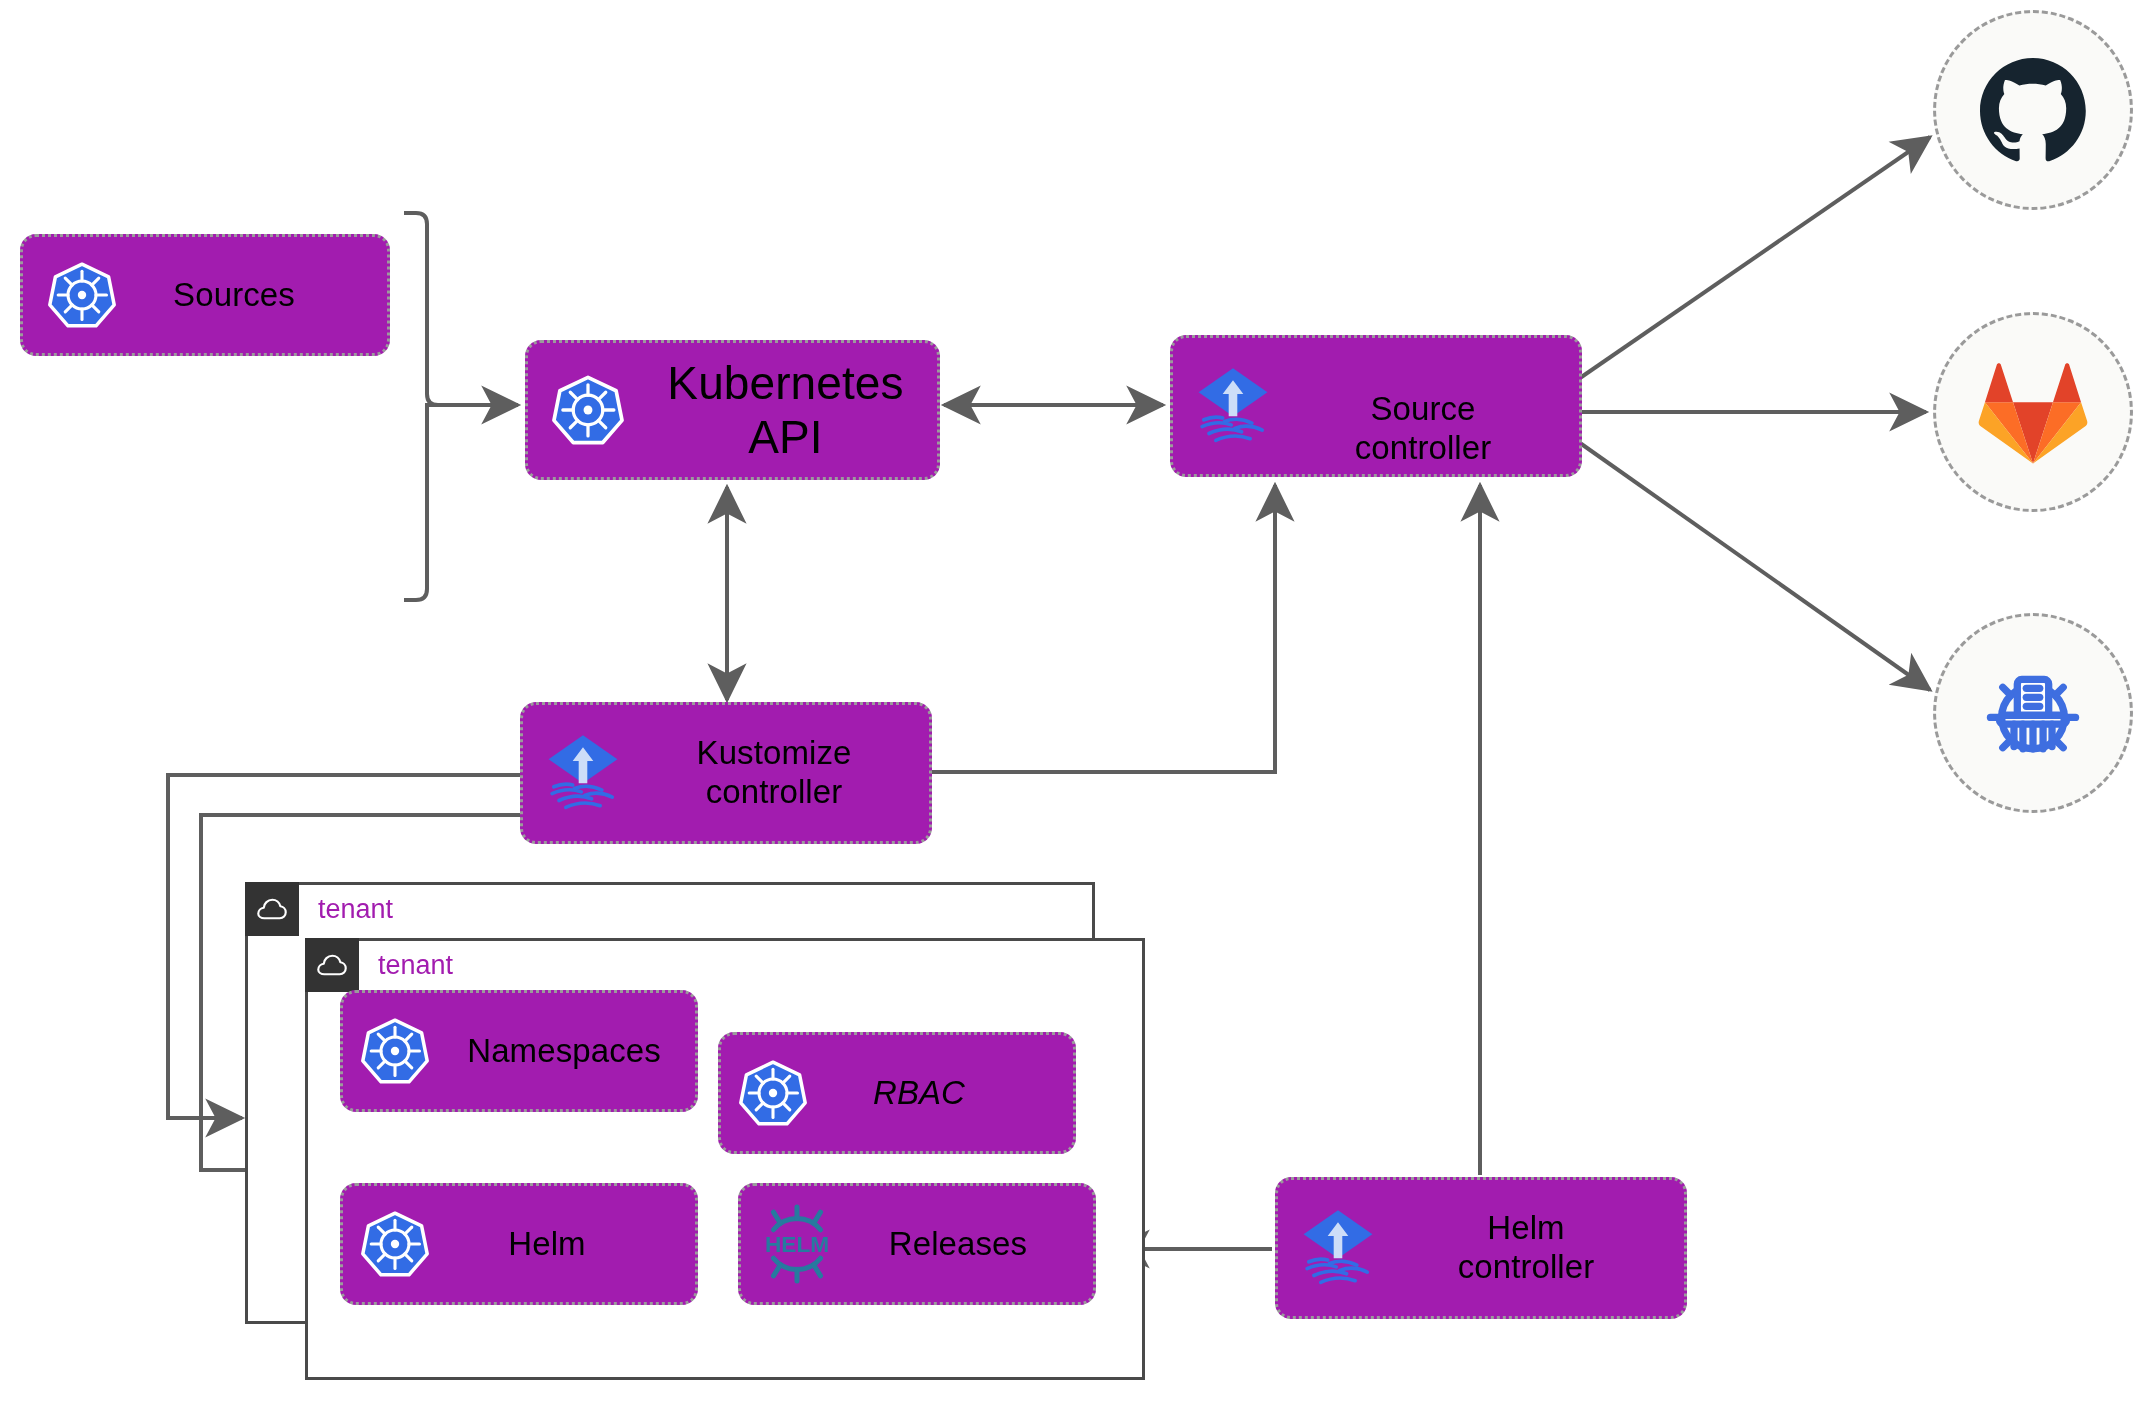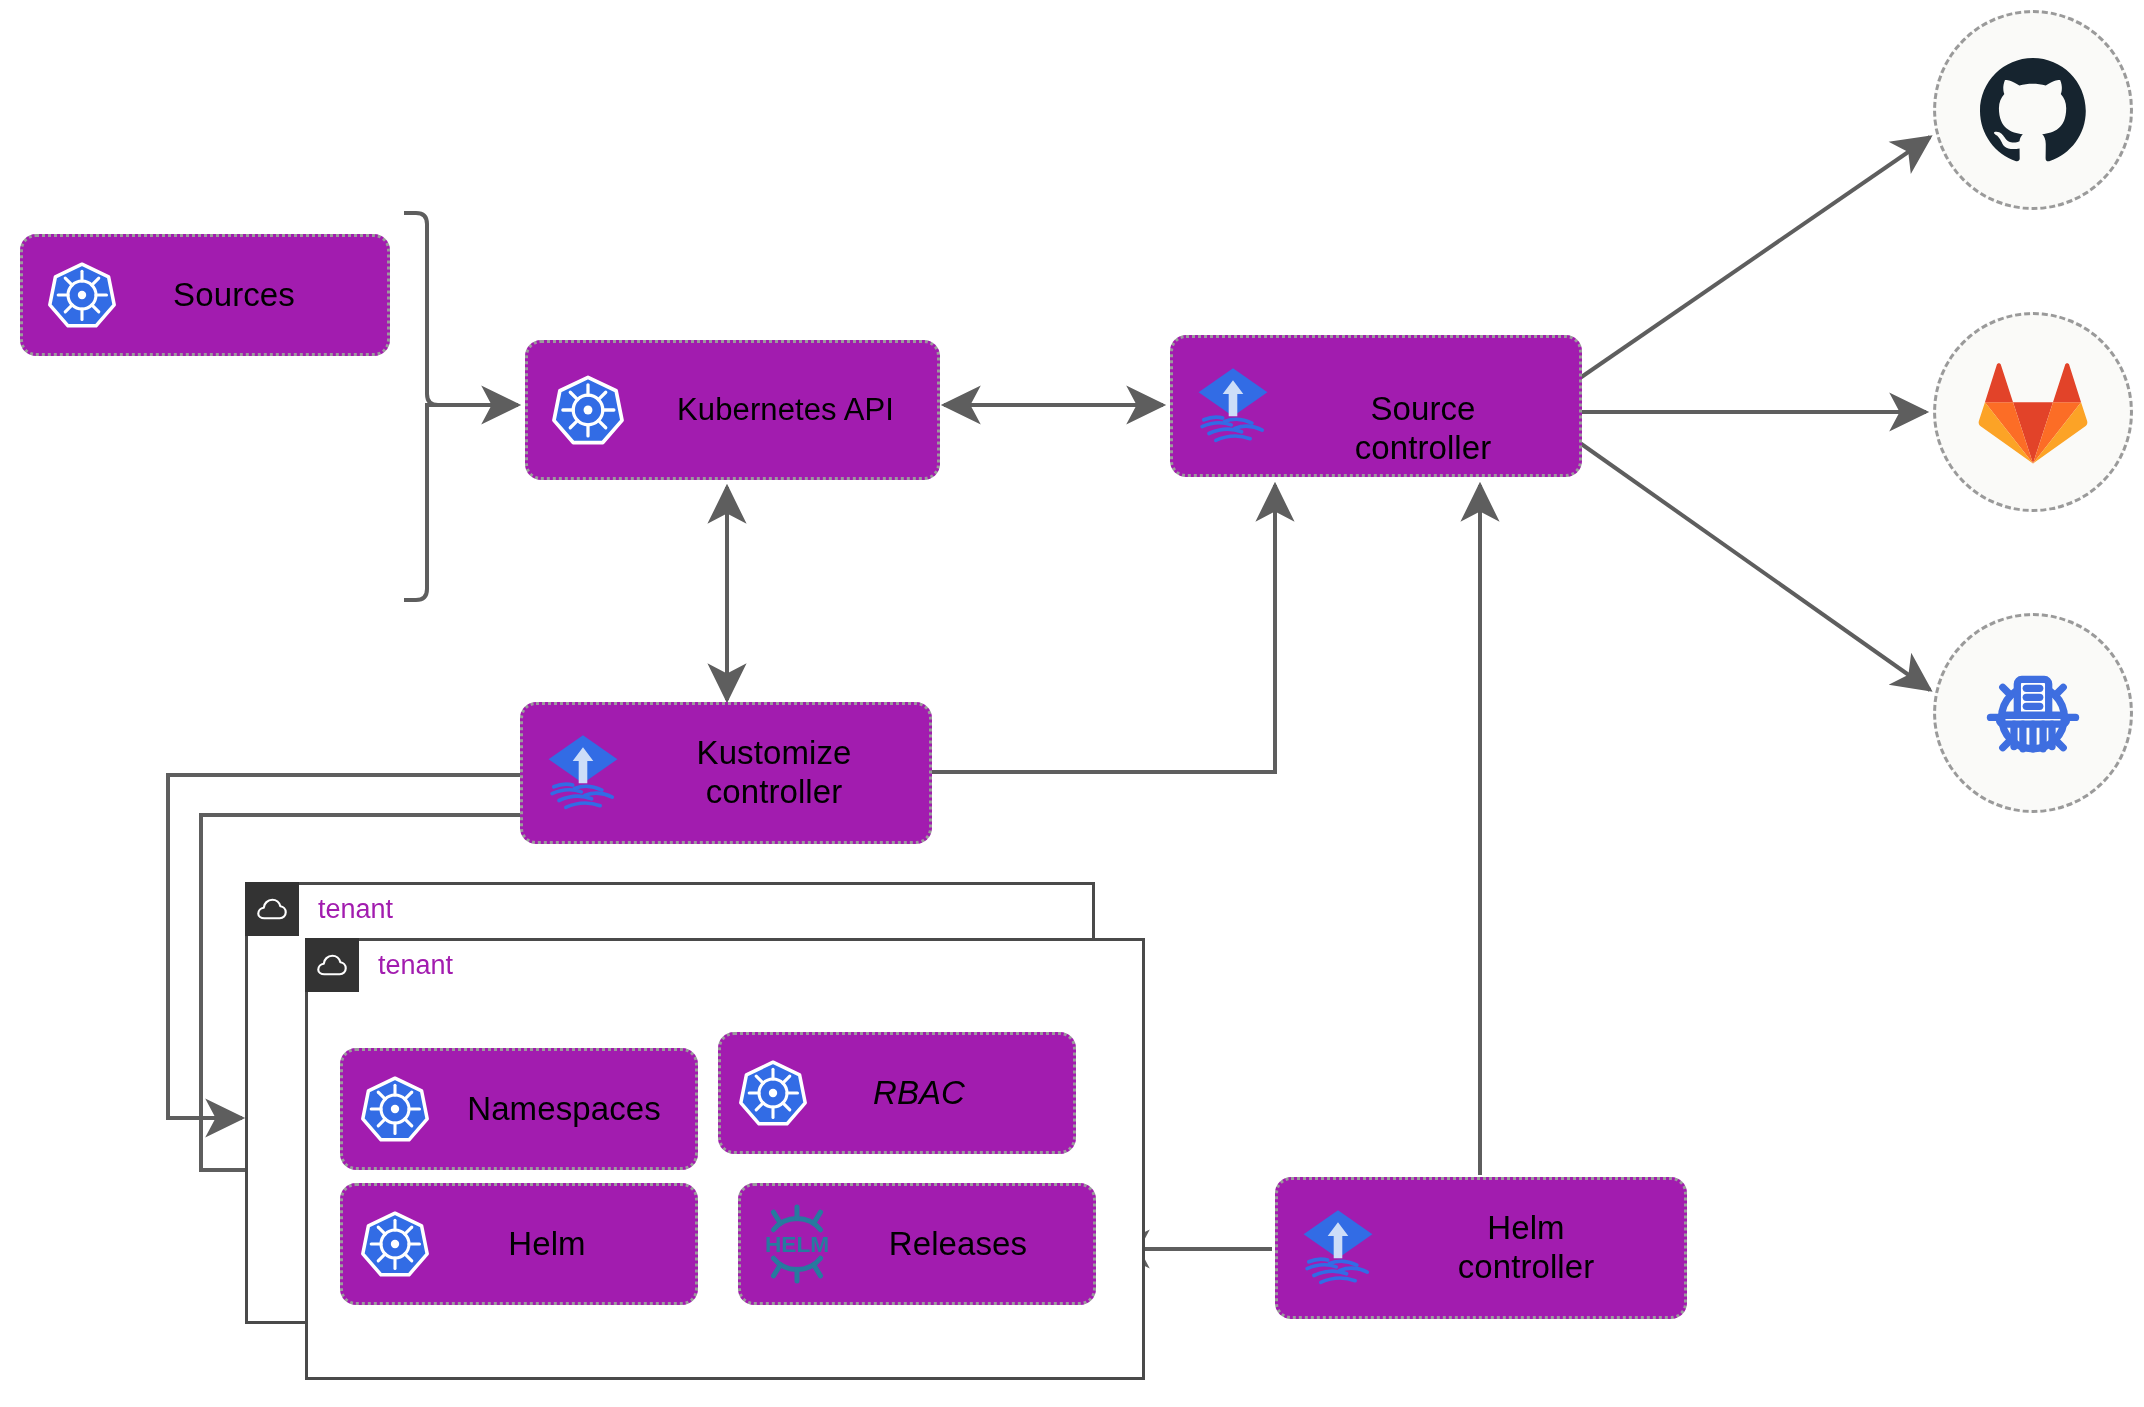--- a/index.html
+++ b/index.html
@@ -120,21 +120,21 @@
           <line x1="16" y1="50" x2="30" y2="50"></line>
             <line x1="70" y1="50" x2="85" y2="50"></line>
           <line x1="26" y1="26" x2="36" y2="36"></line>
             <line x1="64" y1="64" x2="74" y2="74"></line>
           <line x1="74" y1="26" x2="64" y2="36"></line>
             <line x1="36" y1="64" x2="26" y2="74"></line>
         </g>
         <circle cx="50" cy="50" r="6" fill="#ffffff"></circle>
       </svg>
     </div>
-    <div class="lbl" style="font-size:31px;padding-right:14px;">Kubernetes API</div>
+    <div class="lbl" style="font-size:46px;padding-right:14px;">Kubernetes API</div>
   </div>
 
   <div class="node two" style="left:1170px;top:335px;width:412px;height:142px;">
     <div class="ico" style="width:120px;">
       <svg width="86" height="86" viewBox="0 0 100 100">
         <path d="M50 6 L90 34 L50 62 L10 34 Z" fill="#326ce5"></path>
         <path d="M50 20 L62 36 L55 36 L55 62 L45 62 L45 36 L38 36 Z" fill="#cdddf8"></path>
         <g stroke="#326ce5" stroke-width="4.2" fill="none" stroke-linecap="round">
           <path d="M14 74 Q 32 66 48 72"></path>
           <path d="M22 82 Q 42 73 60 80"></path>
@@ -186,21 +186,21 @@
             <path d="M16 66 Q 28 61 38 64"></path>
         </g>
       </svg>
     </div>
     <div class="lbl" style="padding-right:30px;">
       <div>Helm</div>
       <div>controller</div>
     </div>
   </div>
 
-  <div class="node" style="left:340px;top:1048px;width:358px;height:122px;">
+  <div class="node" style="left:340px;top:990px;width:358px;height:122px;">
     <div class="ico" style="width:104px;">
       <svg width="70" height="70" viewBox="0 0 100 100">
         <path d="M50 6 L88 24 L96 64 L70 94 L30 94 L4 64 L12 24 Z" fill="#326ce5" stroke="#ffffff" stroke-width="5" stroke-linejoin="round"></path>
         <g fill="none" stroke="#ffffff" stroke-width="4.4" stroke-linecap="round">
           <circle cx="50" cy="50" r="20"></circle>
           <line x1="50" y1="16" x2="50" y2="30"></line>
             <line x1="50" y1="70" x2="50" y2="85"></line>
           <line x1="16" y1="50" x2="30" y2="50"></line>
             <line x1="70" y1="50" x2="85" y2="50"></line>
           <line x1="26" y1="26" x2="36" y2="36"></line>

